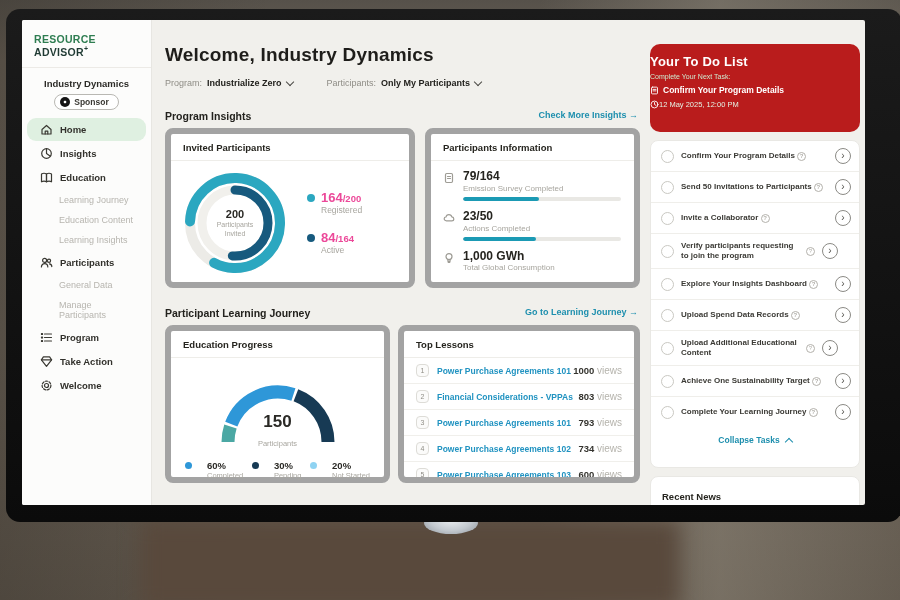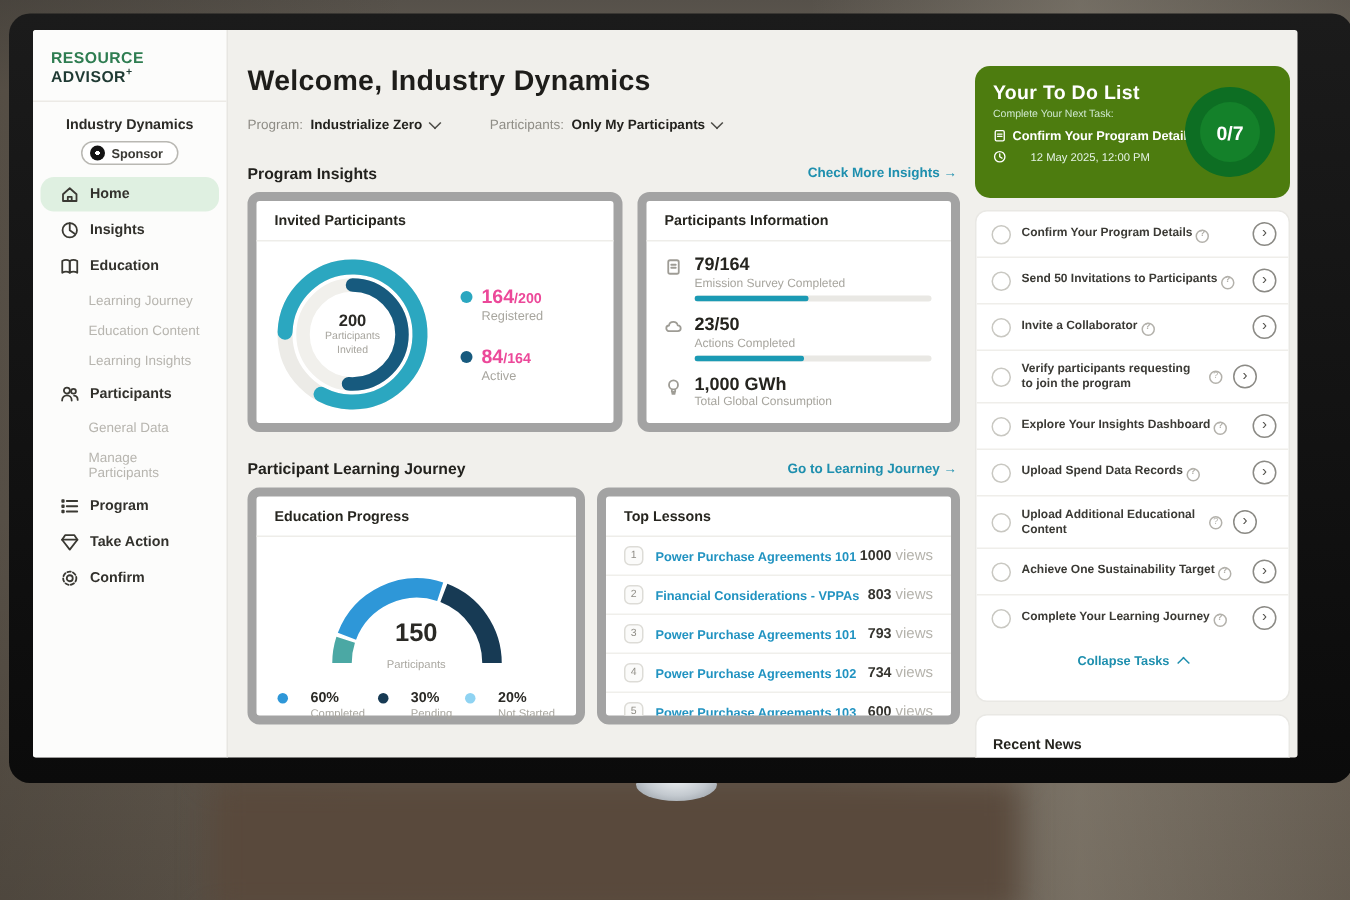--- a/index.html
+++ b/index.html
@@ -86,25 +86,25 @@
   .lesson-row { display:flex; align-items:center; padding:6px 12px; border-bottom:1px solid #f0efeb; cursor:pointer; }
   .lesson-row:last-child { border-bottom:none; }
   .rank { width:13px; height:13px; border:1px solid #dddcd7; border-radius:4px; font-size:7px; color:#8f8d86;
     display:flex; align-items:center; justify-content:center; margin-right:8px; background:#fbfbfa; }
   .lesson-title { flex:1; font-size:8.5px; font-weight:bold; color:#2193c1; }
   .views { font-size:9.5px; font-weight:bold; color:#35342f; }
   .views small { font-size:10px; font-weight:normal; color:#b5b3ac; }
 
   
   .right { position:absolute; left:628px; top:0; width:210px; height:100%; }
-  .todo-hero { position:absolute; left:0; top:24px; width:100%; height:88px; background:#4d7c0f; border-radius:10px; padding:10px 12px; color:#fff; }
+  .todo-hero { position:absolute; left:0; top:24px; width:100%; height:88px; background:#b91c1c; border-radius:10px; padding:10px 0; color:#fff; }
   .todo-hero h2 { font-size:13px; letter-spacing:.2px; }
   .hero-sub { font-size:7px; color:#cfe8cf; margin-top:4px; }
   .hero-task { display:flex; gap:4px; align-items:center; font-size:8.5px; font-weight:bold; margin-top:5px; }
-  .hero-time { display:flex; gap:16px; align-items:center; font-size:7.5px; color:#e4f2e4; margin-top:5px; }
+  .hero-time { display:flex; gap:0; align-items:center; font-size:7.5px; color:#e4f2e4; margin-top:5px; }
   .ring { position:absolute; right:10px; top:14px; width:60px; height:60px; border-radius:50%;
     background:#0d6e23; display:flex; align-items:center; justify-content:center; }
   .ring::after { content:""; position:absolute; inset:10px; border-radius:50%; background:#14812a; }
   .ring b { position:relative; z-index:1; font-size:13px; color:#fff; }
 
   .todo-list { position:absolute; left:0; top:120px; width:100%; height:328px; background:#fff; border:1px solid #e9e8e4; border-radius:8px; overflow:hidden; }
   .todo-item { display:flex; align-items:center; gap:7px; padding:7px 8px 7px 10px; border-bottom:1px solid #efeeea; }
   .cb { flex:0 0 13px; width:13px; height:13px; border:1.5px solid #c9c8c2; border-radius:50%; background:#fff; cursor:pointer; }
   .todo-lab { flex:1; font-size:8px; font-weight:bold; color:#3b3a35; line-height:1.25; }
   .help { flex:0 0 9px; width:9px; height:9px; border:1px solid #b3b1ab; border-radius:50%; color:#b3b1ab; font-size:6px;
@@ -197,21 +197,21 @@
               <path d="M3.4 1.8 L9.6 1.8 L11.6 4.8 L6.5 11.4 L1.4 4.8 Z"></path>
               <path d="M1.4 4.8 H11.6"></path>
             </svg>
         <span>Take Action</span>
       </div>
       <div class="nav-item">
         <svg class="ic" width="13" height="13" viewBox="0 0 13 13">
               <circle cx="6.5" cy="6.5" r="2"></circle>
               <circle cx="6.5" cy="6.5" r="4.4" stroke-dasharray="2.3 1.5"></circle>
             </svg>
-        <span>Confirm</span>
+        <span>Welcome</span>
       </div>
     </nav>
   </aside>
 
   <main class="main">
     <h1 class="welcome">Welcome, Industry Dynamics</h1>
 
     <div class="filters">
       <div class="filter">
         <span>Program:</span>
@@ -389,23 +389,20 @@
             </svg>
         <span>Confirm Your Program Details</span>
       </div>
       <div class="hero-time">
         <svg class="ic wt" width="9" height="9" viewBox="0 0 12 12">
               <circle cx="6" cy="6" r="4.6"></circle>
               <path d="M6 3.4 V6 L8 7.2"></path>
             </svg>
         <span>12 May 2025, 12:00 PM</span>
       </div>
-      <div class="ring">
-        <b>0/7</b>
-      </div>
     </div>
 
     <div class="todo-list">
       <div class="todo-item">
         <span class="cb"></span>
         <span class="todo-lab"><span>Confirm Your Program Details</span> <span class="help" style="display:inline-flex">?</span></span>
         <span class="go">›</span>
       </div>
       <div class="todo-item">
         <span class="cb"></span>

